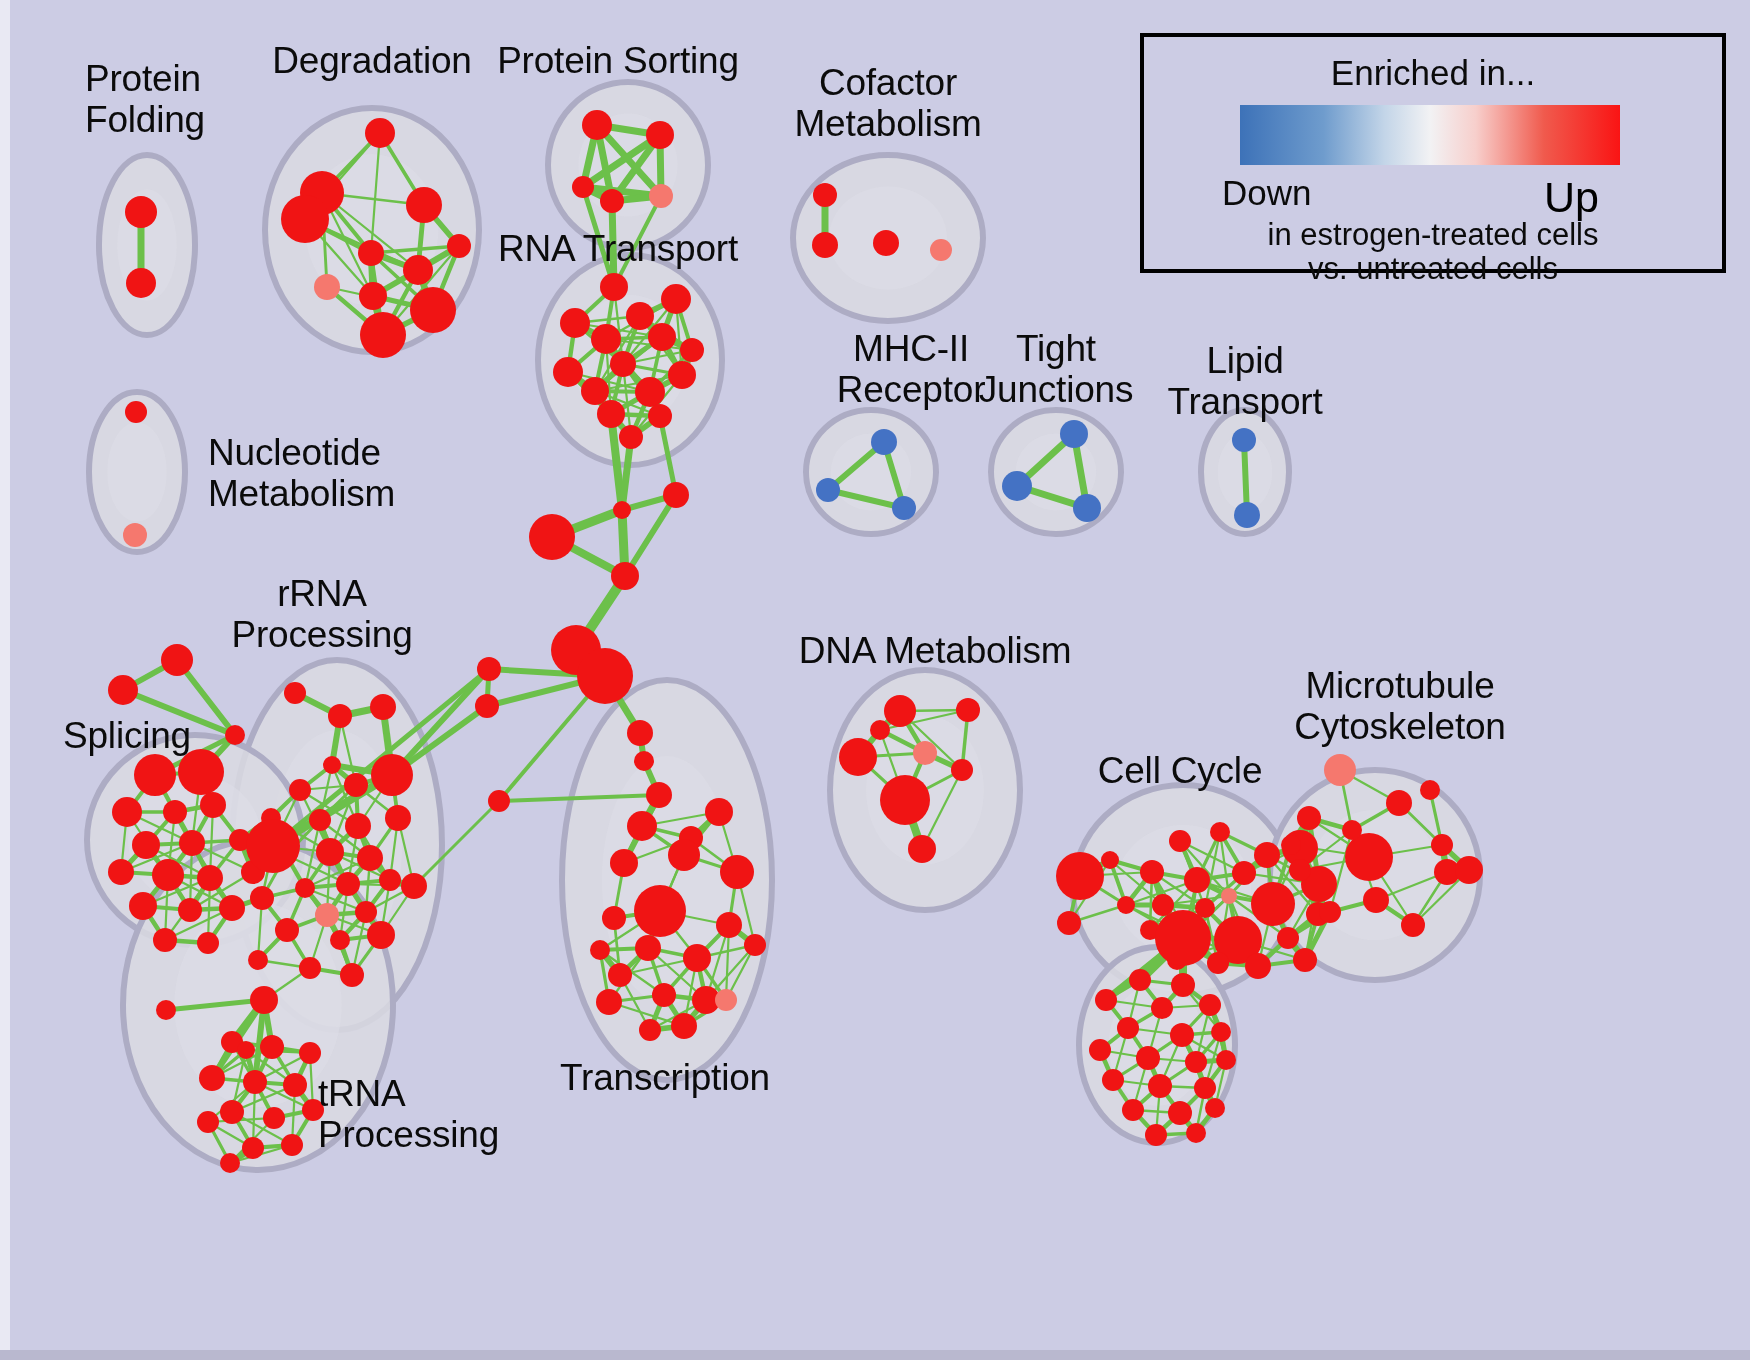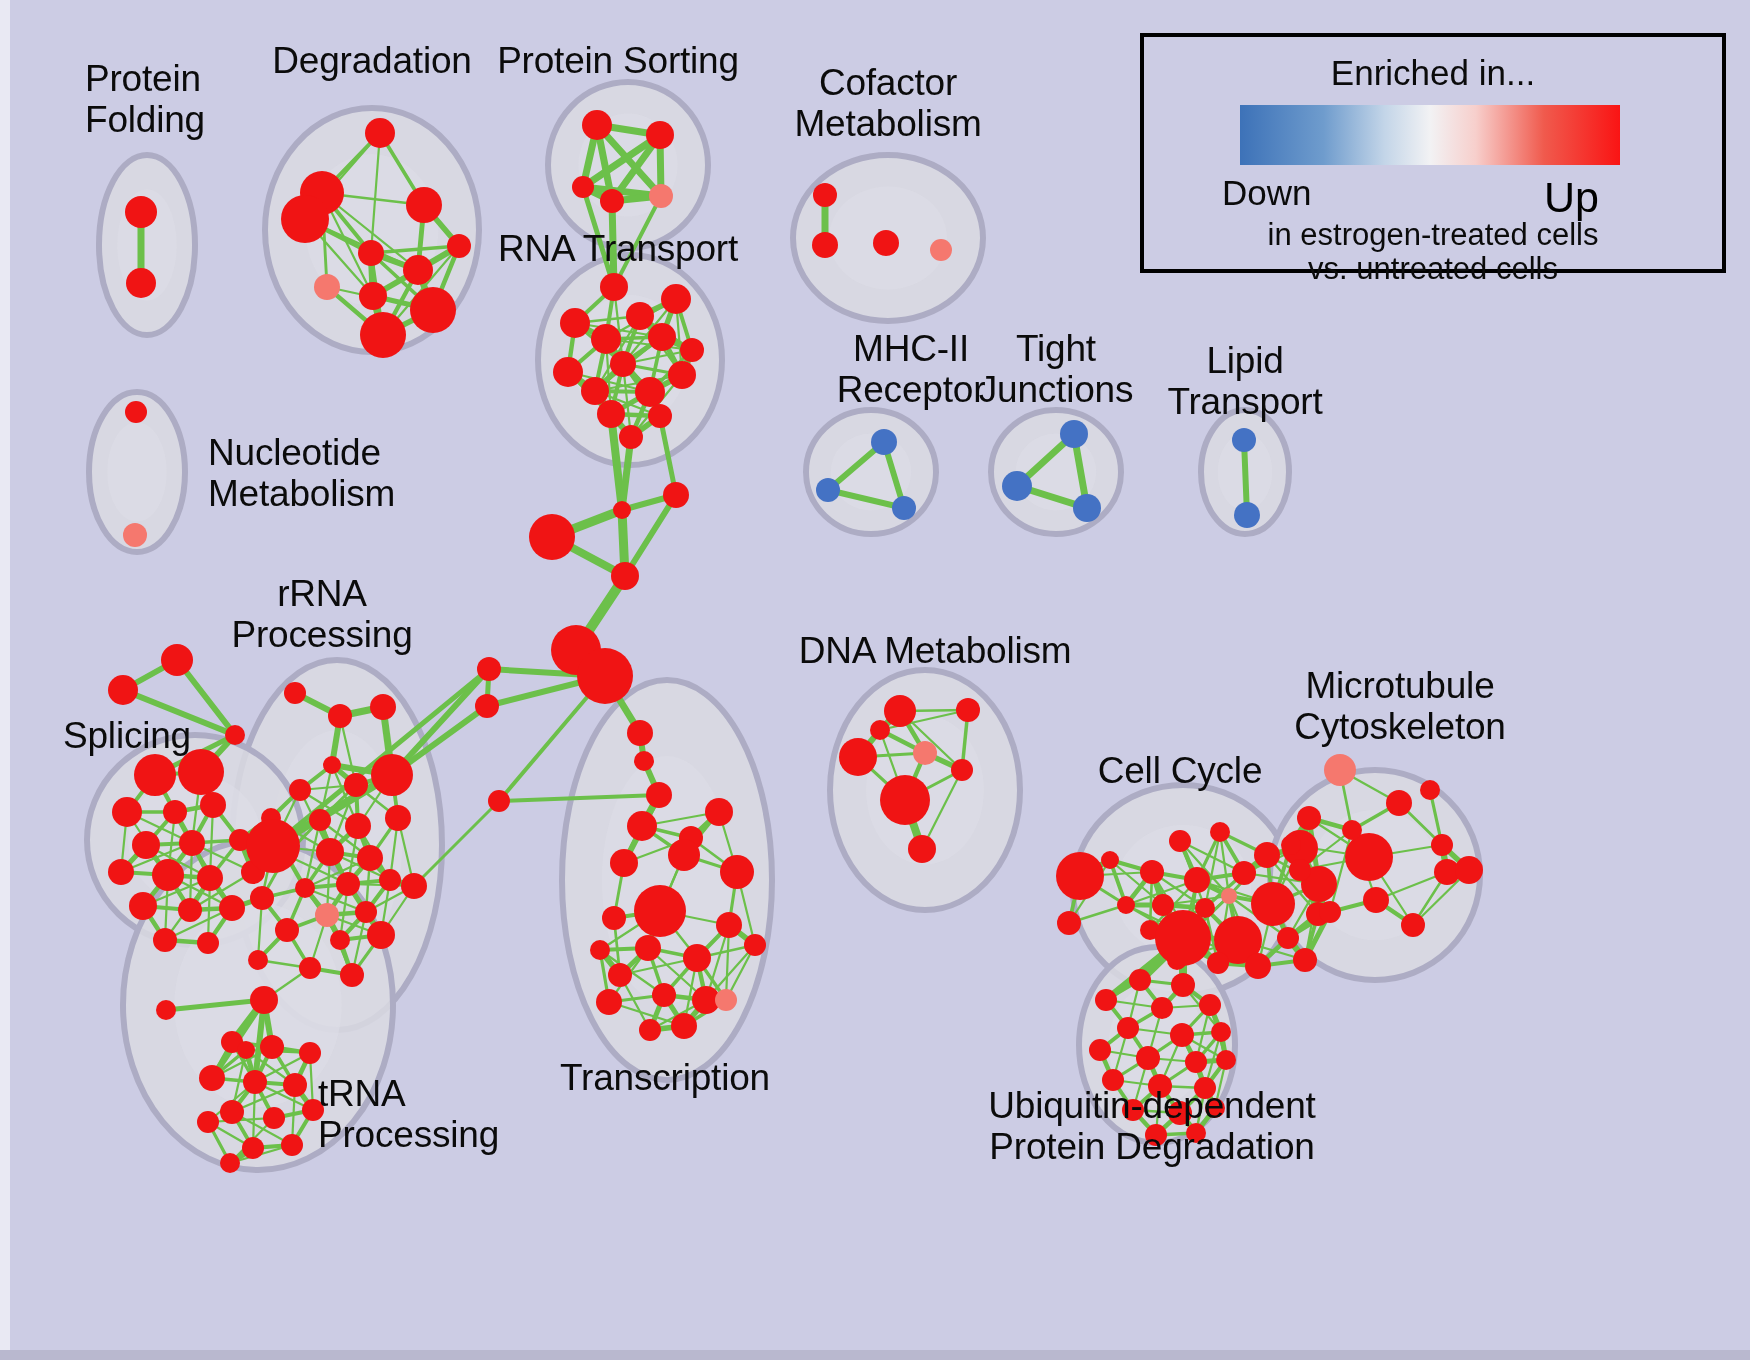--- a/index.html
+++ b/index.html
@@ -899,21 +899,20 @@
   <div class="clabel center" style="left:871px;top:328px;margin-left:40px;">MHC-II<br>Receptor</div>
   <div class="clabel center" style="left:1056px;top:328px;">Tight<br>Junctions</div>
   <div class="clabel center" style="left:1245px;top:340px;">Lipid<br>Transport</div>
   <div class="clabel center" style="left:322px;top:573px;">rRNA<br>Processing</div>
   <div class="clabel" style="left:63px;top:715px;">Splicing</div>
   <div class="clabel" style="left:318px;top:1073px;">tRNA<br>Processing</div>
   <div class="clabel center" style="left:665px;top:1057px;">Transcription</div>
   <div class="clabel center" style="left:935px;top:630px;">DNA Metabolism</div>
   <div class="clabel center" style="left:1180px;top:750px;">Cell Cycle</div>
   <div class="clabel center" style="left:1400px;top:665px;">Microtubule<br>Cytoskeleton</div>
-  <div class="clabel center" style="left:1152px;top:1085px;">Ubiquitin-dependent<br>Protein Degradation</div>
 
   <div id="legend">
     <div id="legend-title">Enriched in...</div>
     <div id="legend-bar"></div>
     <div id="legend-down">Down</div>
     <div id="legend-up">Up</div>
     <div id="legend-sub2">vs. untreated cells</div>
     <div id="legend-sub1">in estrogen-treated cells</div>
   </div>
 </div>

